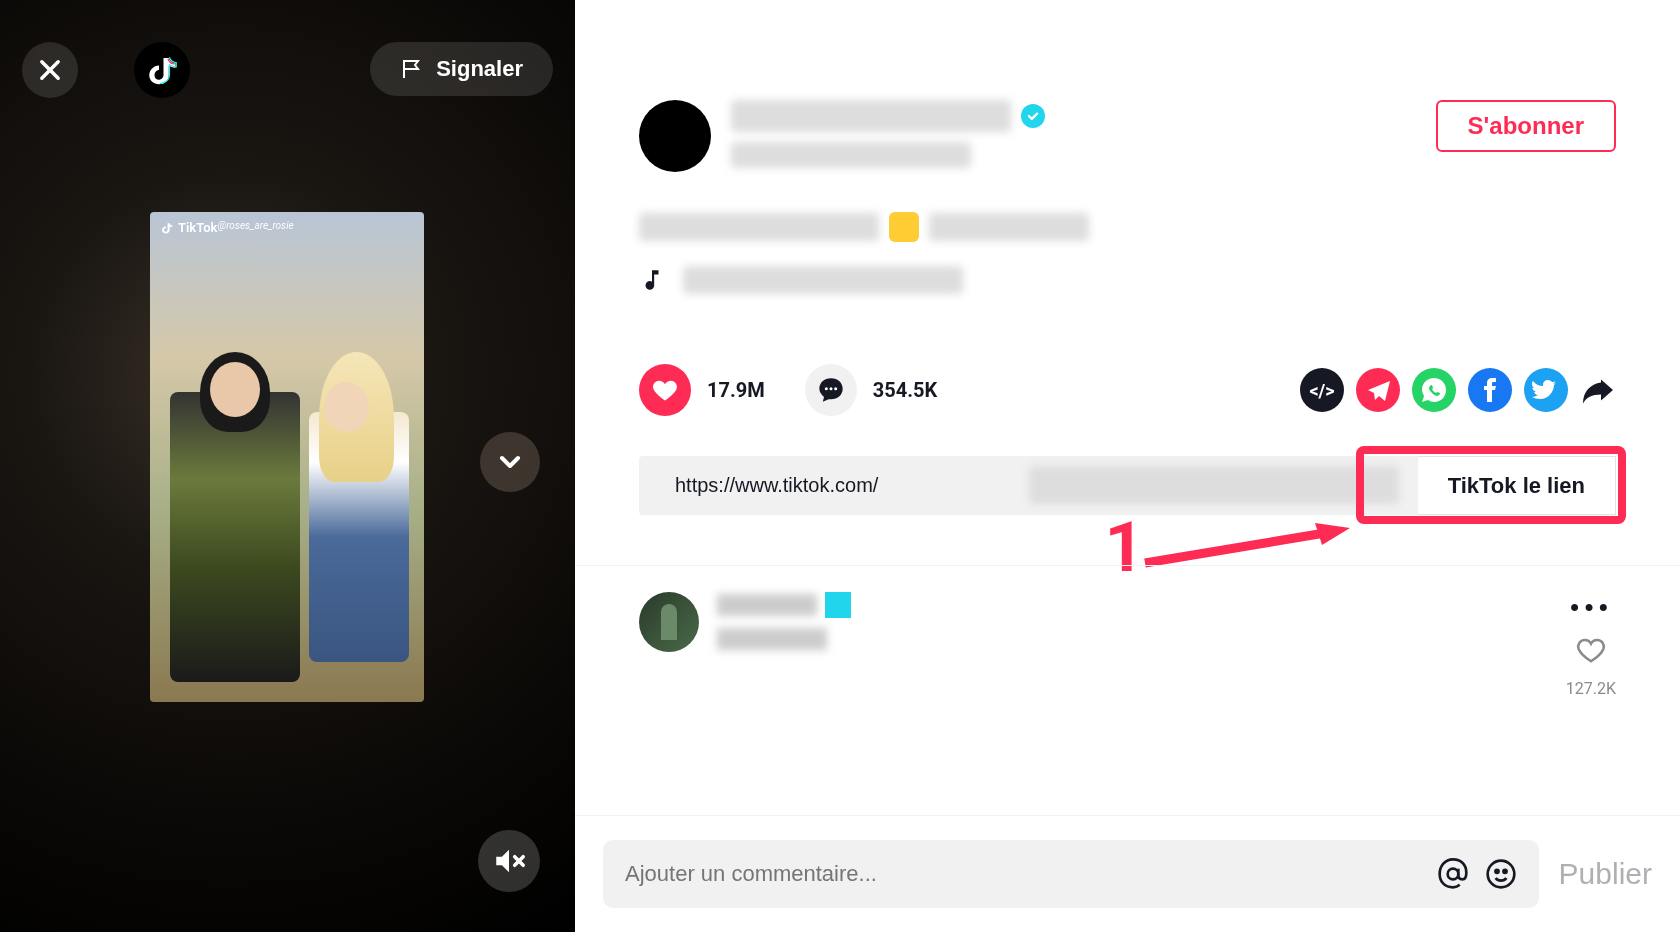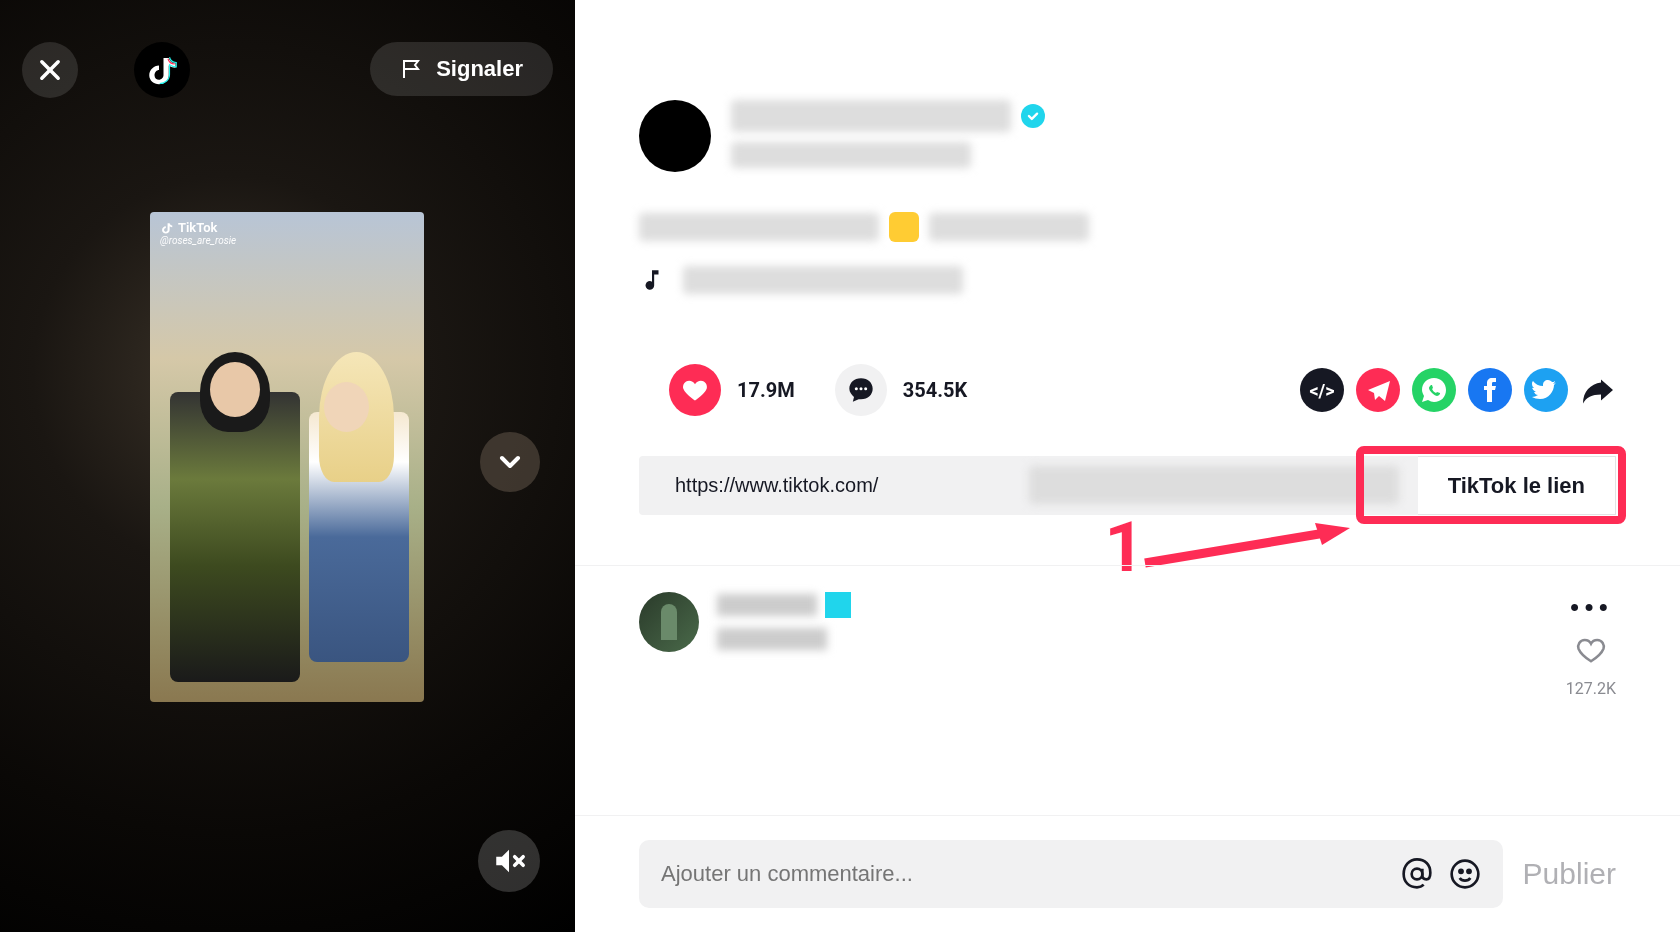--- a/index.html
+++ b/index.html
@@ -15,21 +15,21 @@
 .close-btn { width: 56px; height: 56px; border-radius: 50%; background: rgba(255,255,255,0.12); display: flex; align-items: center; justify-content: center; cursor: pointer; }
 .close-btn svg { width: 28px; height: 28px; }
 
 .tiktok-logo { width: 56px; height: 56px; border-radius: 50%; background: #000; display: flex; align-items: center; justify-content: center; margin-left: 40px; }
 .tiktok-logo svg { width: 36px; height: 36px; }
 
 .report-btn { margin-left: auto; background: rgba(255,255,255,0.12); color: #fff; border: none; border-radius: 32px; padding: 14px 30px; font-size: 22px; font-weight: 700; display: flex; align-items: center; gap: 12px; cursor: pointer; }
 .report-btn svg { width: 24px; height: 24px; }
 
 .video-thumb { position: absolute; top: 212px; left: 150px; width: 274px; height: 490px; border-radius: 4px; overflow: hidden; background: linear-gradient(180deg, #b8c5d6 0%, #d5c8a8 30%, #a8b088 60%, #8a7850 100%); }
-.video-wm { position: absolute; top: 8px; left: 10px; color: #fff; font-size: 13px; font-weight: 600; display: flex; flex-direction: column; }
+.video-wm { position: absolute; top: 8px; left: 10px; color: #fff; font-size: 13px; font-weight: 600; display: flex; flex-direction: row; }
 .video-wm .wm-line1 { display: flex; align-items: center; gap: 4px; }
 .video-wm .wm-line2 { font-size: 10px; font-weight: 400; opacity: 0.95; font-style: italic; }
 
 
 .person { position: absolute; border-radius: 8px; }
 .p1 { left: 20px; top: 180px; width: 130px; height: 290px; background: linear-gradient(180deg, #333 0%, #6b7a3c 30%, #3d4a1f 60%, #1a1a1a 100%); }
 .p1-head { position: absolute; top: -30px; left: 40px; width: 50px; height: 55px; background: #e8c8a8; border-radius: 50%; }
 .p1-hair { position: absolute; top: -40px; left: 30px; width: 70px; height: 80px; background: #1a1a1a; border-radius: 50% 50% 40% 40%; }
 .p2 { right: 15px; top: 200px; width: 100px; height: 250px; background: linear-gradient(180deg, #f5e8d0 0%, #fff 20%, #4a6a9a 50%, #3a5580 100%); }
 .p2-head { position: absolute; top: -30px; right: 40px; width: 45px; height: 50px; background: #f0d5b8; border-radius: 50%; }
@@ -56,21 +56,21 @@
 .follow-btn { border: 2px solid #fe2c55; color: #fe2c55; background: #fff; border-radius: 6px; padding: 10px 30px; font-size: 24px; font-weight: 600; cursor: pointer; }
 
 .caption-row { padding: 0 64px; margin-top: 40px; display: flex; align-items: center; gap: 10px; }
 .caption-blur { height: 28px; background: #ddd; border-radius: 4px; filter: blur(4px); }
 .emoji { width: 30px; height: 30px; background: #ffcc33; border-radius: 6px; }
 
 .music-row { padding: 0 64px; margin-top: 24px; display: flex; align-items: center; gap: 18px; }
 .music-row svg { width: 26px; height: 26px; }
 .music-blur { width: 280px; height: 28px; background: #ddd; border-radius: 4px; filter: blur(4px); }
 
-.stats-row { padding: 0 64px; margin-top: 70px; display: flex; align-items: center; gap: 16px; margin-left: 30px; }
+.stats-row { padding: 0 64px; margin-top: 70px; display: flex; align-items: center; gap: 16px; }
 .stat-btn { width: 52px; height: 52px; border-radius: 50%; background: #f1f1f2; display: flex; align-items: center; justify-content: center; cursor: pointer; }
 .stat-btn.liked { background: #fe2c55; }
 .stat-btn svg { width: 28px; height: 28px; }
 .stat-count { font-size: 20px; font-weight: 700; color: #161823; margin-right: 24px; }
 
 .share-icons { margin-left: auto; display: flex; align-items: center; gap: 12px; }
 .share-ic { width: 44px; height: 44px; border-radius: 50%; display: flex; align-items: center; justify-content: center; cursor: pointer; }
 .share-ic svg { width: 44px; height: 44px; }
 .share-arrow { width: 36px; height: 36px; cursor: pointer; }
 
@@ -91,21 +91,21 @@
 .comment-body { flex: 1; }
 .comment-user-row { display: flex; align-items: center; gap: 8px; }
 .comment-user-blur { width: 100px; height: 22px; background: #ccc; filter: blur(4px); }
 .comment-badge { width: 26px; height: 26px; background: #20d5ec; }
 .comment-text-blur { width: 110px; height: 22px; background: #ccc; filter: blur(4px); margin-top: 10px; }
 .comment-actions { display: flex; flex-direction: column; align-items: center; gap: 10px; }
 .comment-more { font-size: 28px; font-weight: 900; letter-spacing: 4px; color: #161823; cursor: pointer; }
 .comment-like svg { width: 30px; height: 30px; }
 .comment-like-count { font-size: 16px; color: #8a8b91; }
 
-.comment-input-bar { position: absolute; bottom: 0; left: 575px; right: 0; background: #fff; border-top: 1px solid #f1f1f2; padding: 24px 64px; display: flex; align-items: center; gap: 20px; }
+.comment-input-bar { position: absolute; bottom: 0; left: 575px; right: 0; background: #fff; border-top: 1px solid #f1f1f2; padding: 24px 28px; display: flex; align-items: center; gap: 20px; }
 .comment-input-wrap { flex: 1; background: #f1f1f2; border-radius: 10px; padding: 18px 22px; display: flex; align-items: center; gap: 16px; }
 .comment-input { flex: 1; border: none; background: transparent; font-size: 22px; color: #8a8b91; outline: none; }
 .input-ic { width: 32px; height: 32px; cursor: pointer; }
 .publish-btn { background: none; border: none; font-size: 30px; color: #b0b0b4; font-weight: 500; cursor: pointer; }
 </style>
 </head>
 <body>
 
 <div class="container">
 
@@ -174,20 +174,21 @@
         <div class="username-row">
           <div class="username-blur"></div>
           <div class="verified">
             <svg viewBox="0 0 24 24" fill="none" stroke="#fff" stroke-width="4" stroke-linecap="round" stroke-linejoin="round">
                 <polyline points="5 12 10 17 19 8"></polyline>
               </svg>
           </div>
         </div>
         <div class="displayname-blur"></div>
       </div>
+      <button class="follow-btn">S'abonner</button>
     </div>
 
     <div class="caption-row">
       <div class="caption-blur" style="width:240px"></div>
       <div class="emoji"></div>
       <div class="caption-blur" style="width:160px"></div>
     </div>
 
     <div class="music-row">
       <svg viewBox="0 0 24 24" fill="#161823">

